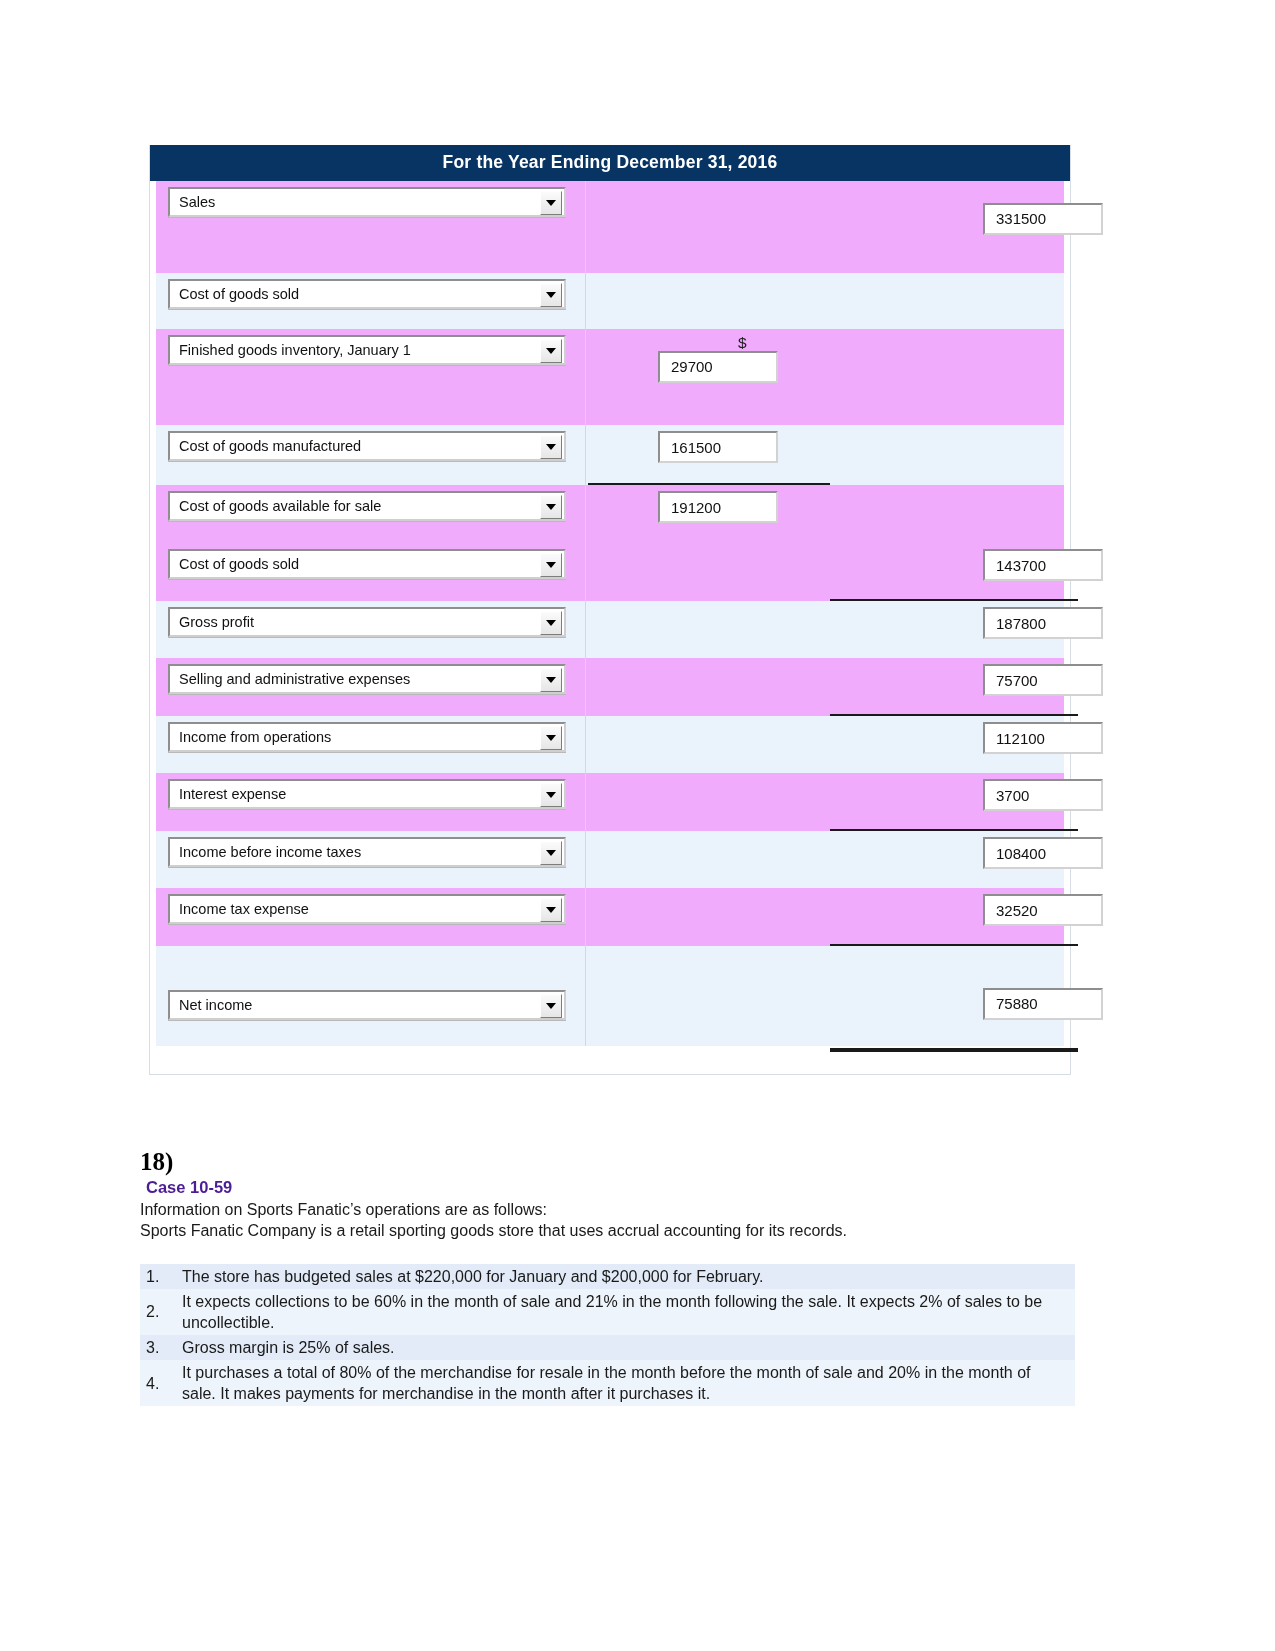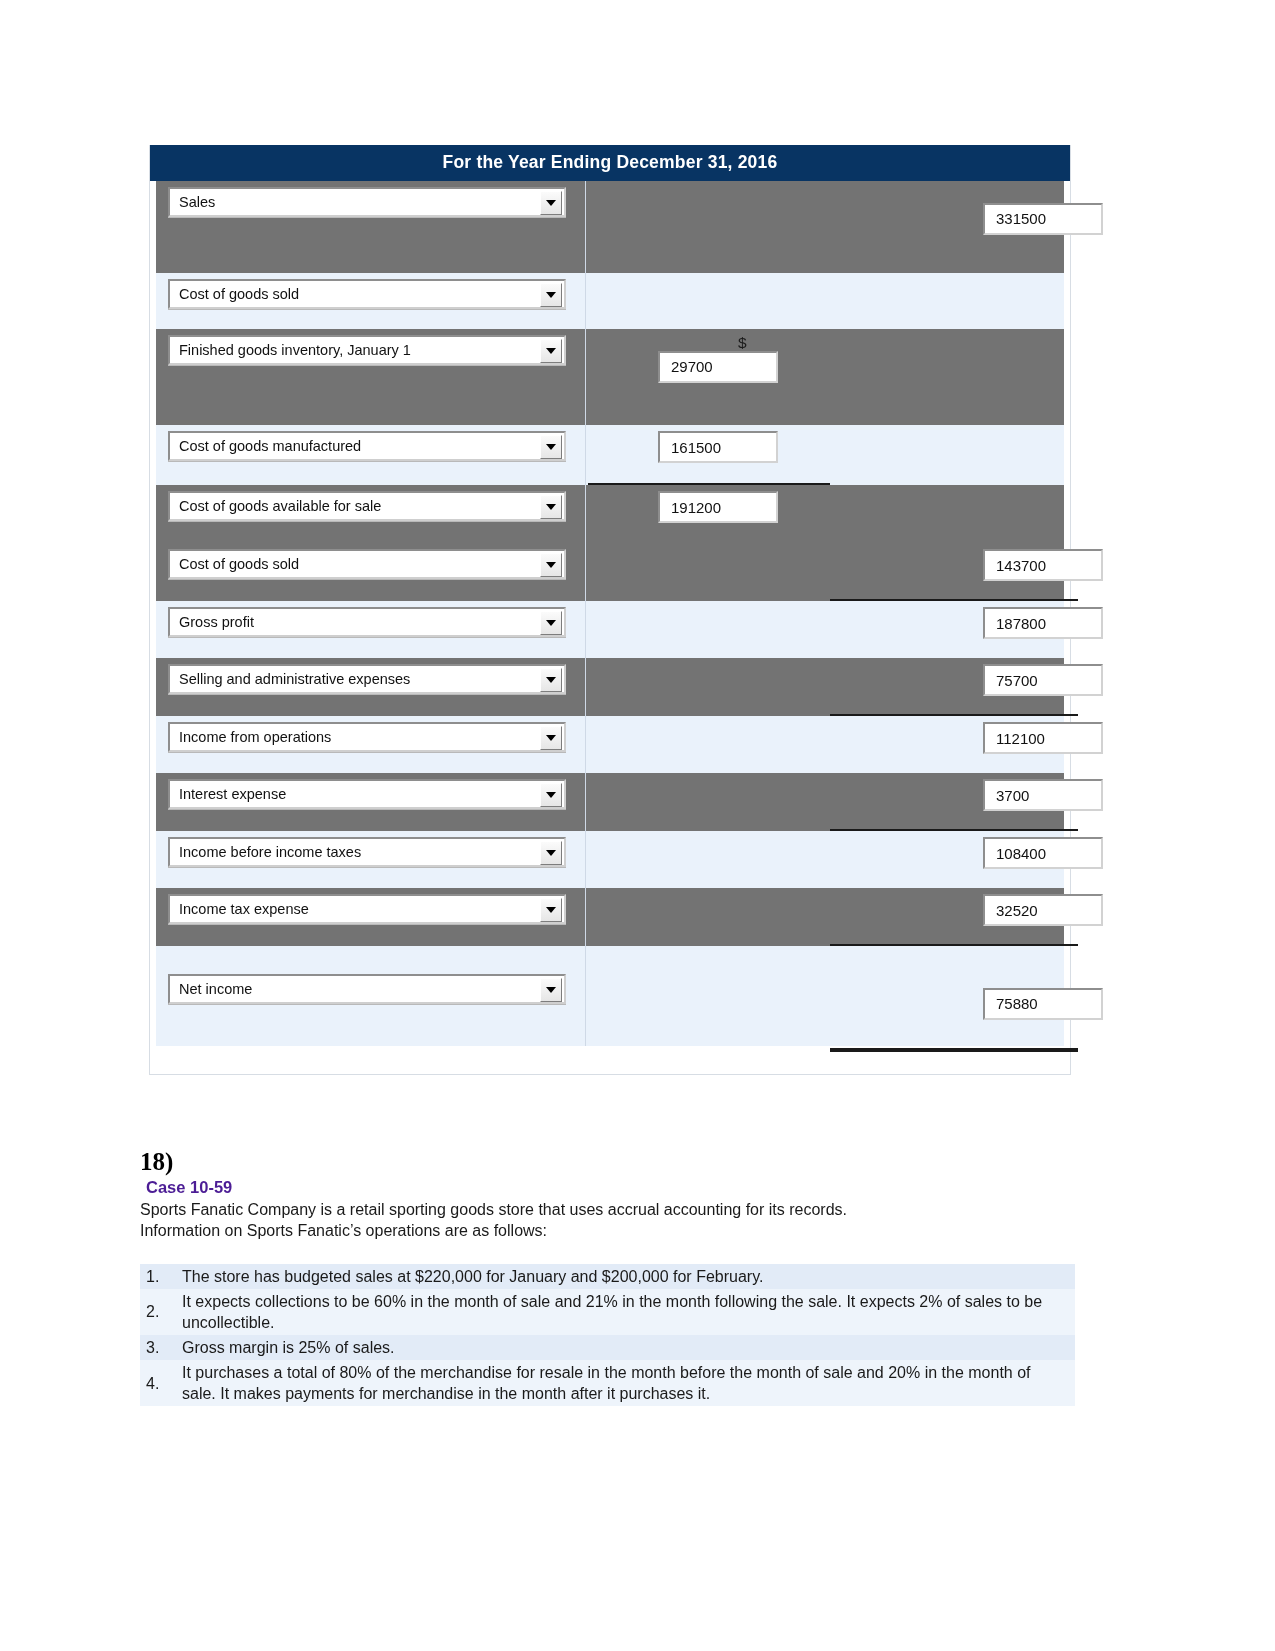--- a/index.html
+++ b/index.html
@@ -40,21 +40,21 @@
     letter-spacing: .2px;
   }
   .ws-body { padding: 0 6px; }
 
   .row {
     position: relative;
     display: flex;
     width: 100%;
     min-height: 38px;
   }
-  .row.band-a { background: #737373; }
+  .row.band-a { background: #f0abfc; }
   .row.band-b { background: #eaf2fb; }
 
   
   .col-label {
     position: relative;
     width: 430px;
     flex: 0 0 430px;
     border-right: 1px solid #cfd9e6;
     padding: 6px 0 6px 12px;
   }
@@ -402,21 +402,21 @@
         </div>
         <div class="col-mid"></div>
         <div class="col-right">
           <div class="amt right-pos">32520</div>
         </div>
         <div class="rule right" style="top:56px"></div>
       </div>
 
       <div class="row band-b" style="min-height:100px">
         <div class="col-label">
-          <div class="combo" style="margin-top:22px">
+          <div class="combo" style="margin-top:38px">
             <span class="combo-text">Net income</span>
             <span class="combo-arrow">
                 <span class="tri"></span>
               </span>
           </div>
         </div>
         <div class="col-mid"></div>
         <div class="col-right">
           <div class="dollar right">$</div>
           <div class="amt right-pos" style="margin-top:20px">75880</div>
@@ -425,22 +425,22 @@
       </div>
 
       <div class="spacer-row"></div>
 
     </div>
   </div>
 
   <div class="qblock">
     <div class="qnum">18)</div>
     <div class="case-title">Case 10-59</div>
+    <p class="intro">Information on Sports Fanatic’s operations are as follows:</p>
     <p class="intro">Sports Fanatic Company is a retail sporting goods store that uses accrual accounting for its records.</p>
-    <p class="intro">Information on Sports Fanatic’s operations are as follows:</p>
 
     <ul class="olist">
       <li class="sh-a">
         <span class="marker">1.</span>
         <span class="txt">The store has budgeted sales at $220,000 for January and $200,000 for February.</span>
       </li>
       <li class="sh-b">
         <span class="marker">2.</span>
         <span class="txt">It expects collections to be 60% in the month of sale and 21% in the month following the sale. It expects 2% of sales to be uncollectible.</span>
       </li>

